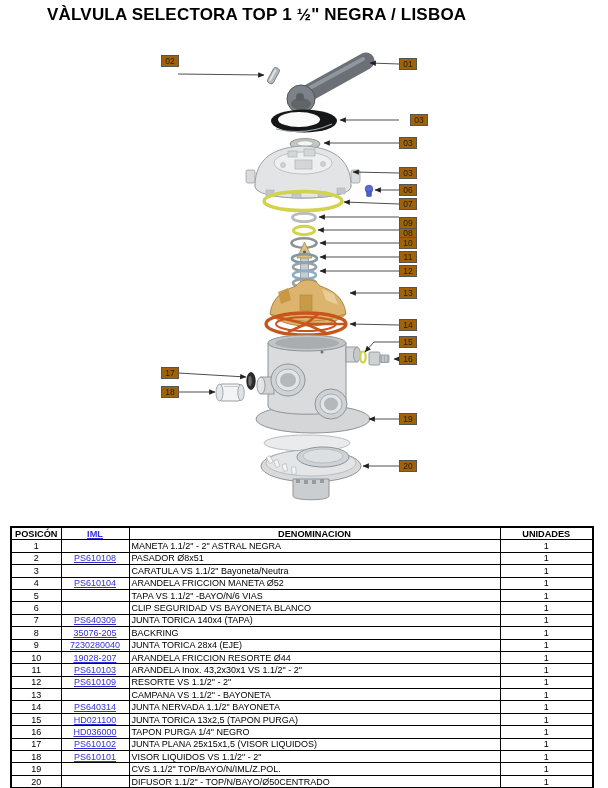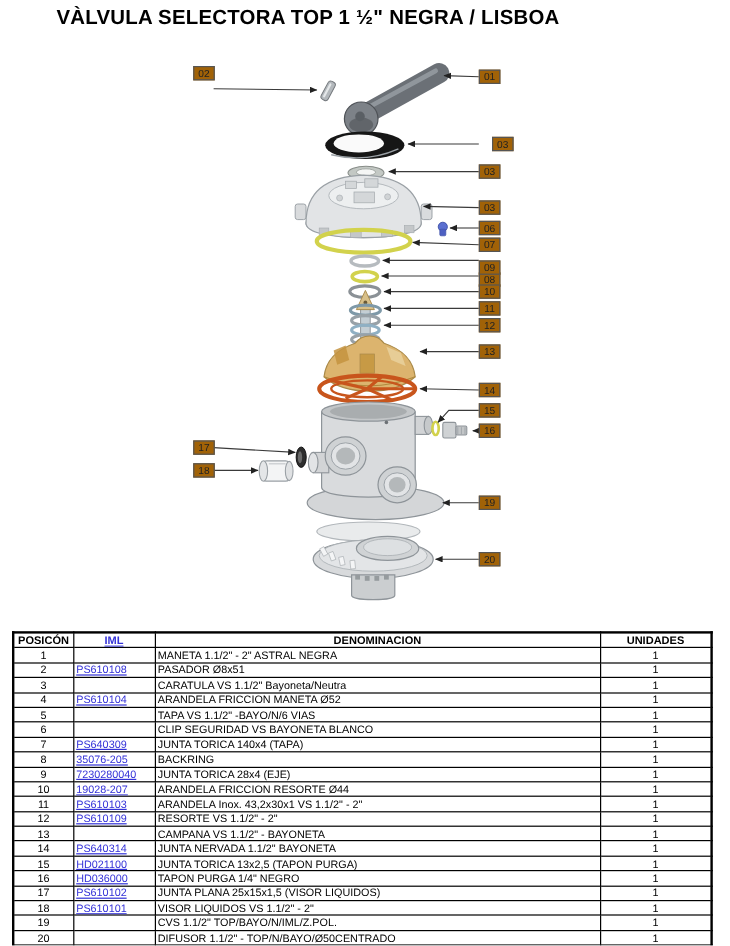--- a/index.html
+++ b/index.html
@@ -11,21 +11,21 @@
   svg{position:absolute;left:0;top:0;}
   .callout{position:absolute;box-sizing:border-box;width:18px;height:12px;border:1px solid #555;
            background:#a16207;font-size:8.5px;line-height:10px;text-align:center;color:#222;}
   .parts-table{position:absolute;left:10px;top:526px;width:494px;border-collapse:collapse;
                table-layout:fixed;border:2px solid #000;}
   .parts-table th,.parts-table td{border:1px solid #000;font-size:9px;height:11.4px;
                padding:0 2px;overflow:hidden;white-space:nowrap;}
   .parts-table th{font-weight:bold;text-align:center;font-size:9.2px;}
   .col-pos{width:50px;} .col-iml{width:68px;} .col-den{width:371px;} .col-uni{width:93px;}
   td.pos{text-align:center;} td.unid{text-align:center;} td.denom{text-align:left;}
-  td.iml{text-align:left;color:#3432d8;text-decoration:underline;cursor:pointer;margin-top:48px;}
+  td.iml{text-align:center;color:#3432d8;text-decoration:underline;cursor:pointer;margin-top:48px;}
   th.iml-h{color:#3432d8;text-decoration:underline;}
 </style>
 </head>
 <body>
 
 <div id="page">
 
   <div class="title-block">
     <div class="title-main">VÀLVULA SELECTORA TOP 1 ½" NEGRA / LISBOA</div>
   </div>

